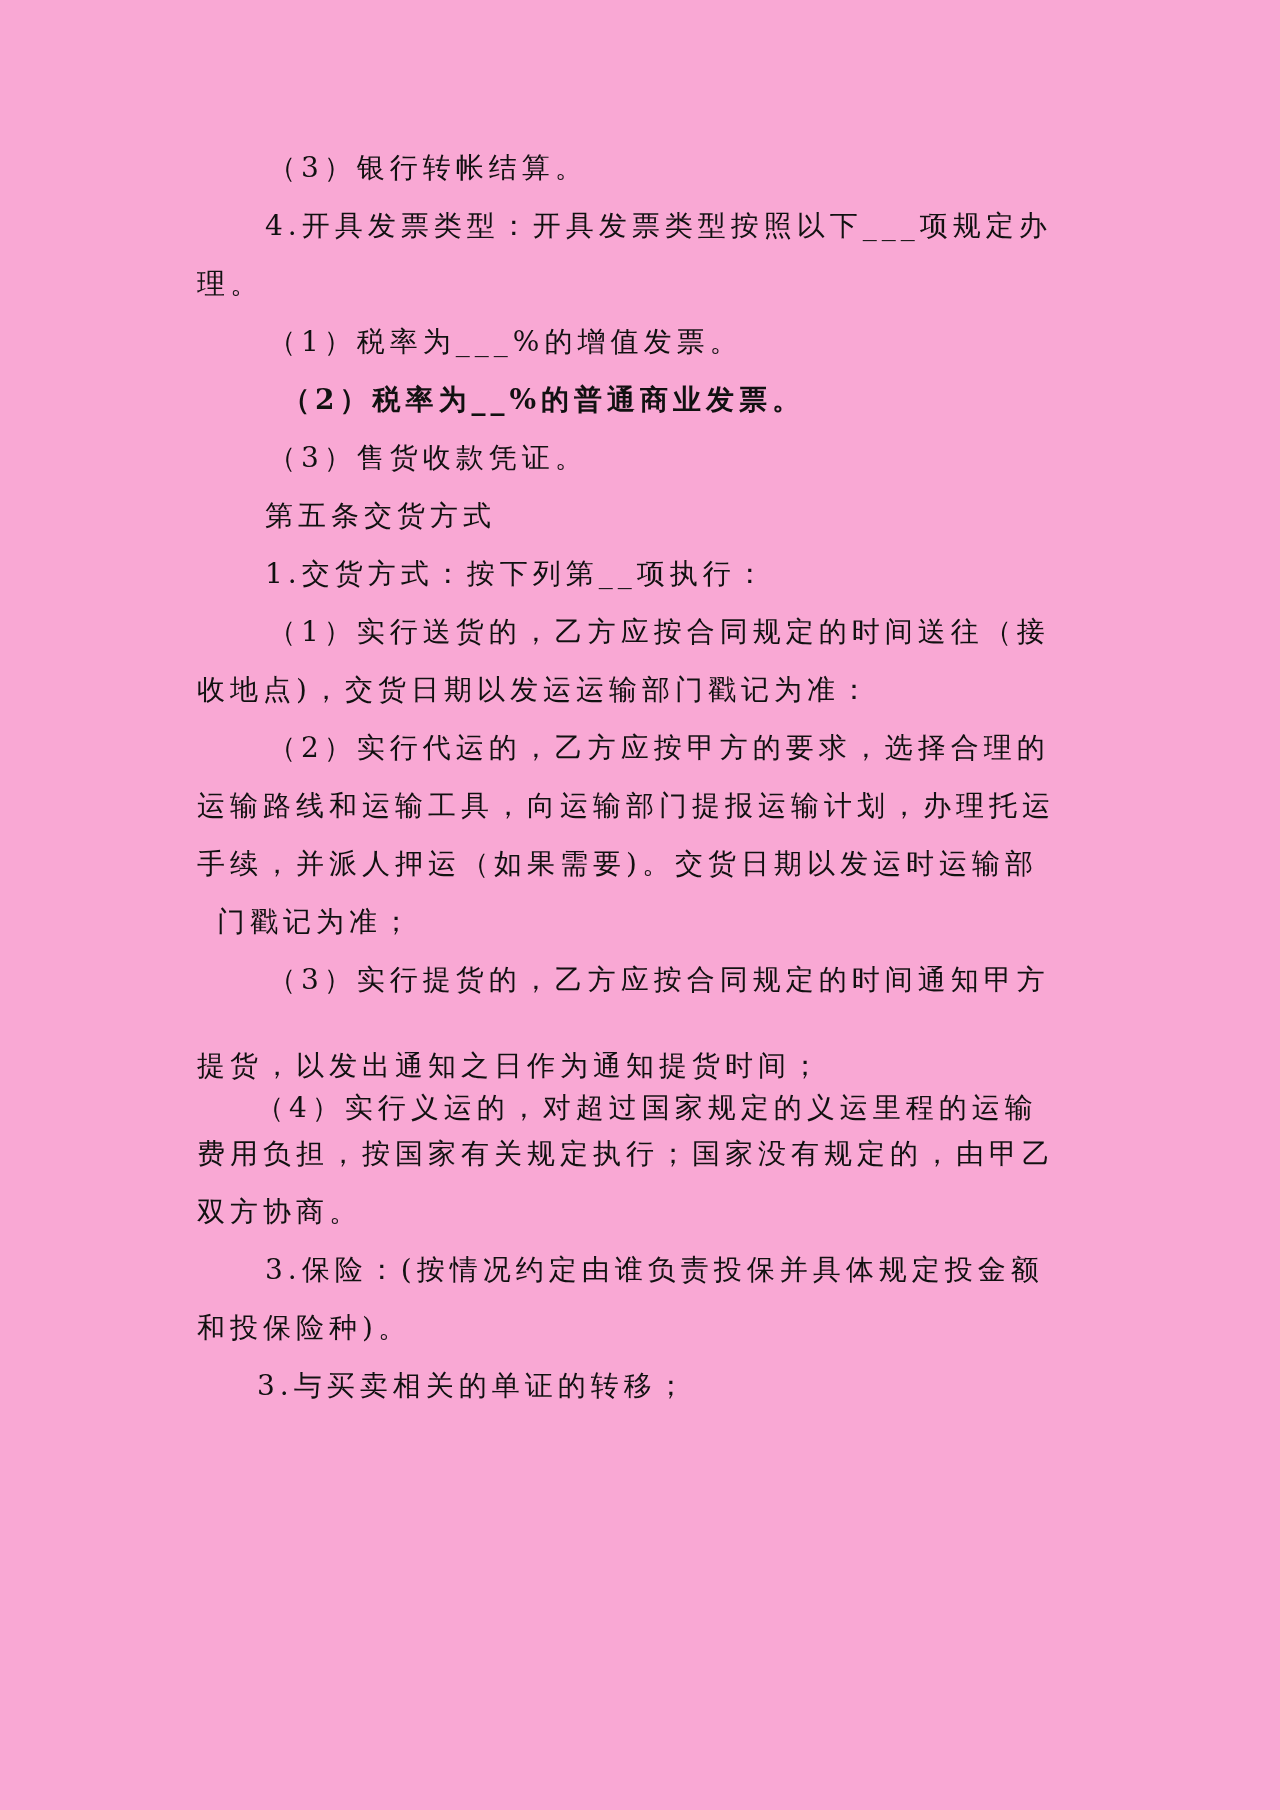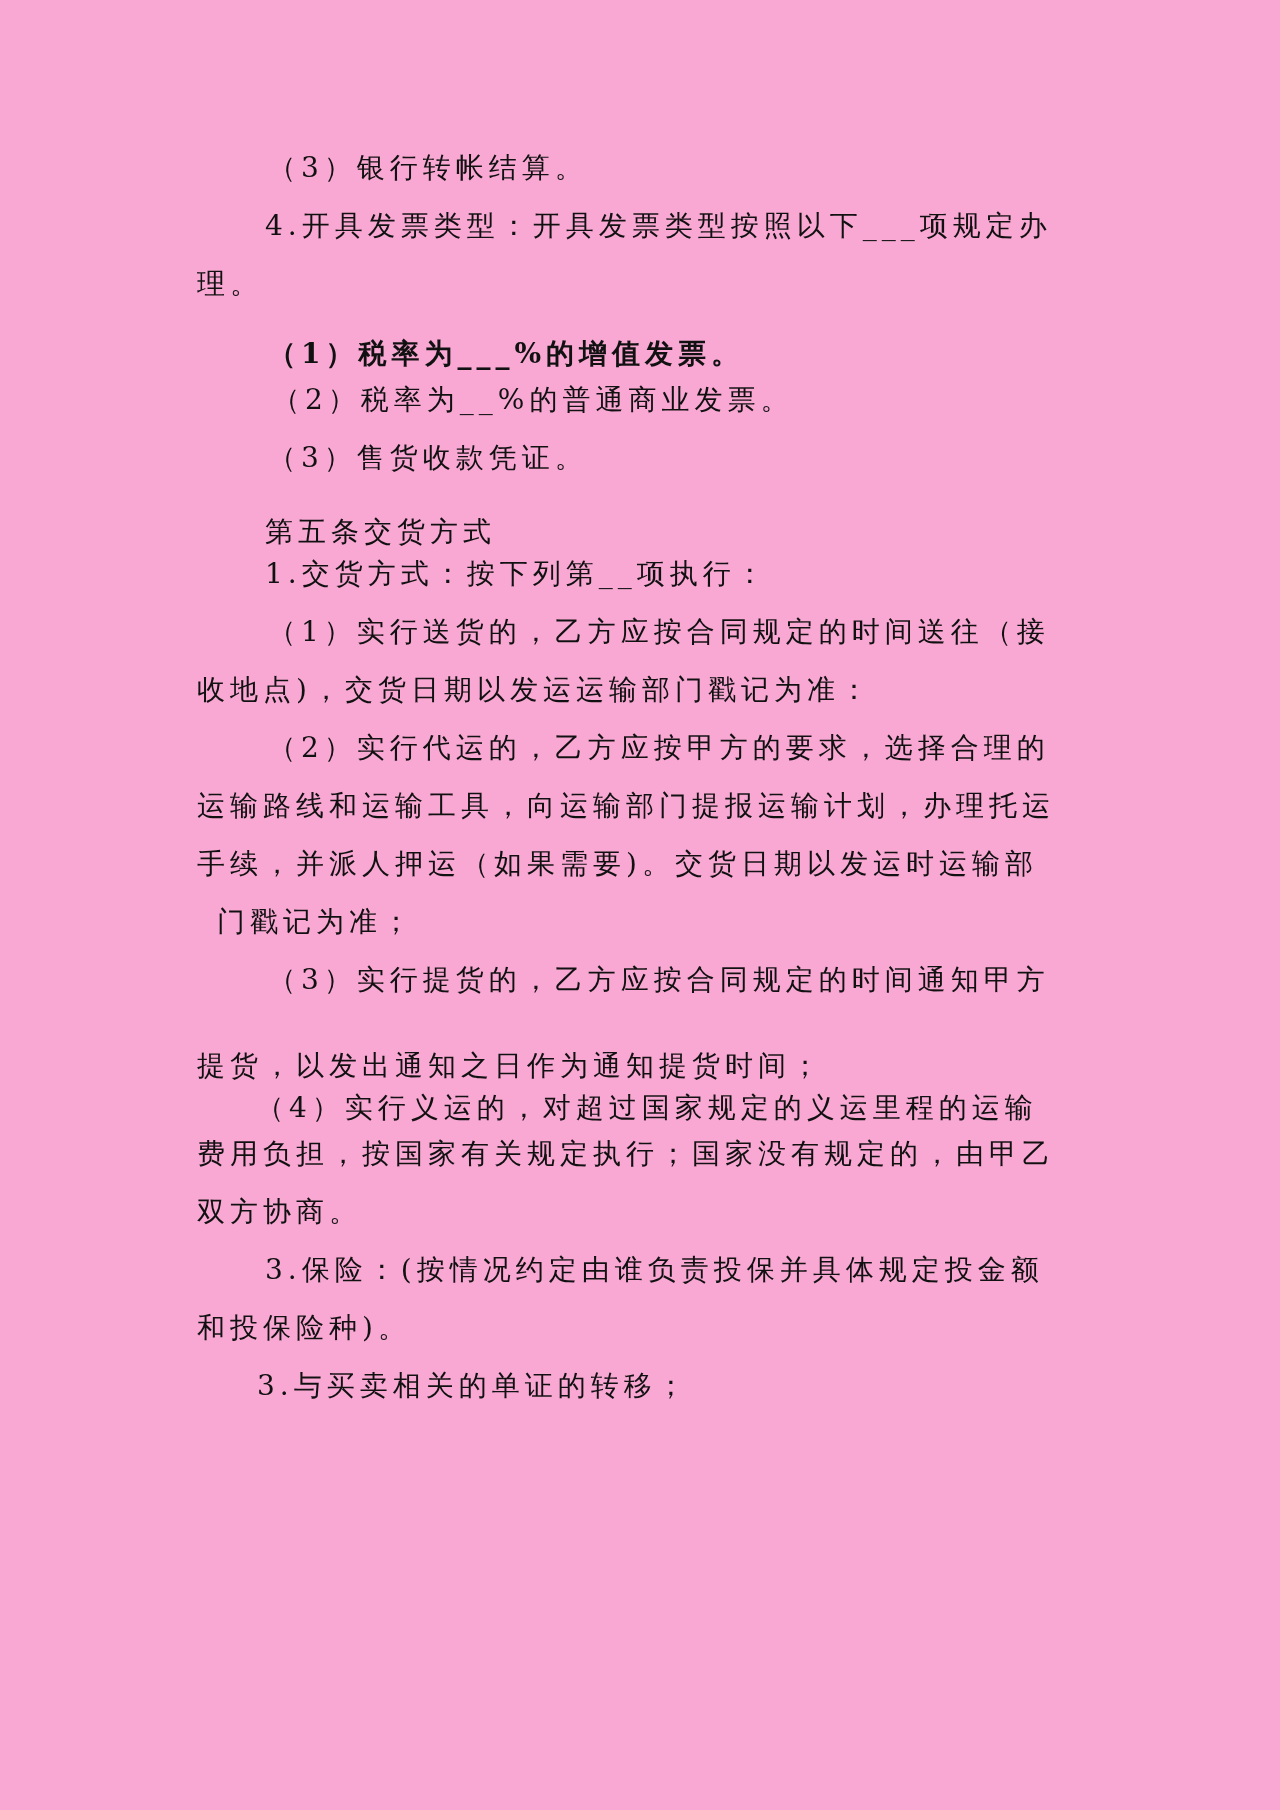--- a/index.html
+++ b/index.html
@@ -15,24 +15,24 @@
     letter-spacing: 5px;
   }
 </style>
 </head>
 <body>
 
 <div class="page">
   <div class="line" style="left: 268px; top: 148px;">（3）银行转帐结算。</div>
   <div class="line" style="left: 265px; top: 206px;">4.开具发票类型：开具发票类型按照以下___项规定办</div>
   <div class="line" style="left: 197px; top: 264px;">理。</div>
-  <div class="line" style="left: 268px; top: 334px; font-weight: bold;">（1）税率为___%的增值发票。</div>
-  <div class="line" style="left: 272px; top: 380px;">（2）税率为__%的普通商业发票。</div>
+  <div class="line" style="left: 268px; top: 322px;">（1）税率为___%的增值发票。</div>
+  <div class="line" style="left: 282px; top: 380px; font-weight: bold;">（2）税率为__%的普通商业发票。</div>
   <div class="line" style="left: 268px; top: 438px;">（3）售货收款凭证。</div>
-  <div class="line" style="left: 265px; top: 496px; margin-top: 16px;">第五条交货方式</div>
+  <div class="line" style="left: 265px; top: 496px;">第五条交货方式</div>
   <div class="line" style="left: 265px; top: 554px;">1.交货方式：按下列第__项执行：</div>
   <div class="line" style="left: 268px; top: 612px;">（1）实行送货的，乙方应按合同规定的时间送往（接</div>
   <div class="line" style="left: 197px; top: 670px;">收地点)，交货日期以发运运输部门戳记为准：</div>
   <div class="line" style="left: 268px; top: 728px;">（2）实行代运的，乙方应按甲方的要求，选择合理的</div>
   <div class="line" style="left: 197px; top: 786px;">运输路线和运输工具，向运输部门提报运输计划，办理托运</div>
   <div class="line" style="left: 197px; top: 844px;">手续，并派人押运（如果需要)。交货日期以发运时运输部</div>
   <div class="line" style="left: 197px; top: 902px; margin-left: 20px;">门戳记为准；</div>
   <div class="line" style="left: 268px; top: 960px;">（3）实行提货的，乙方应按合同规定的时间通知甲方</div>
   <div class="line" style="left: 197px; top: 1018px; margin-top: 28px;">提货，以发出通知之日作为通知提货时间；</div>
   <div class="line" style="left: 256px; top: 1076px; margin-top: 12px;">（4）实行义运的，对超过国家规定的义运里程的运输</div>

